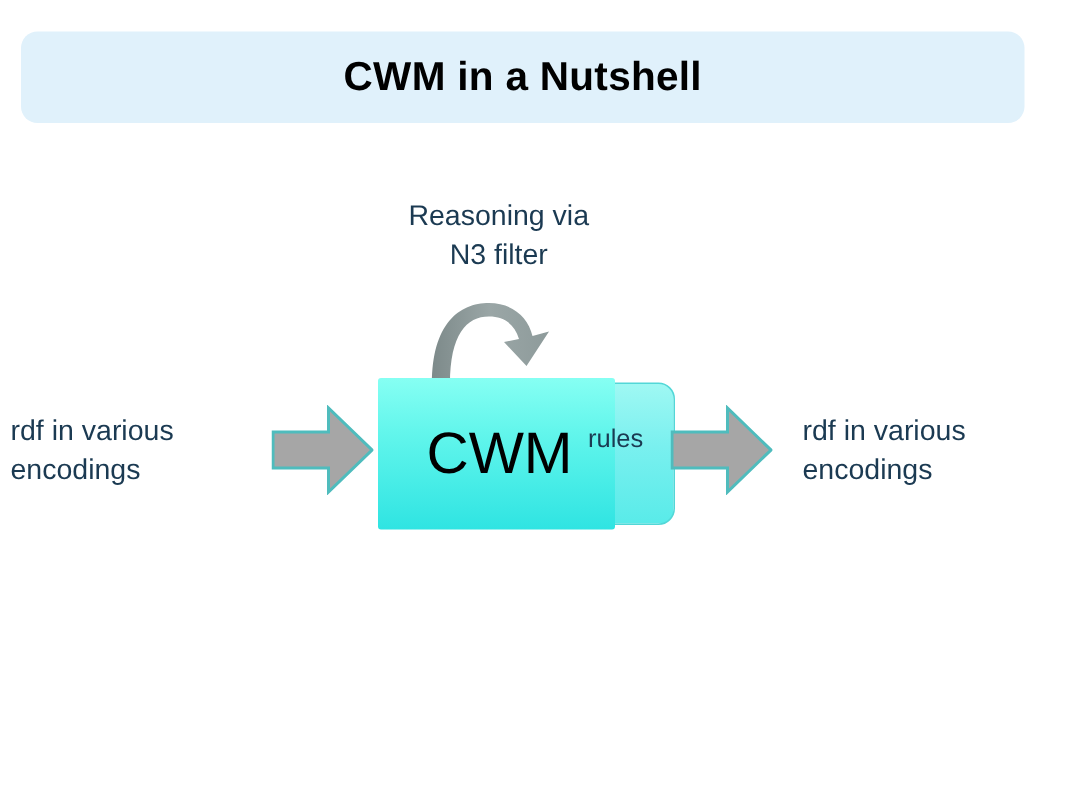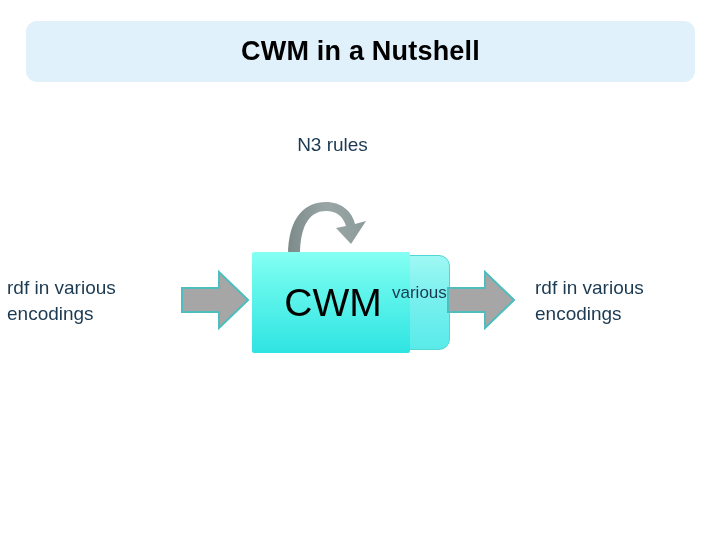--- a/index.html
+++ b/index.html
@@ -16,21 +16,21 @@
   #slide {
     position: relative;
     width: 720px;
     height: 540px;
     background: #ffffff;
   }
 
   
   #title-banner {
     position: absolute;
-    left: 26px;
+    left: 14px;
     top: 21px;
     width: 669px;
     height: 61px;
     background: #e0f1fb;
     border-radius: 11px;
     display: flex;
     align-items: center;
     justify-content: center;
   }
   #title-text {
@@ -129,21 +129,22 @@
 </head>
 <body>
 
 <div id="slide">
 
   <div id="title-banner">
     <div id="title-text">CWM in a Nutshell</div>
   </div>
 
   <div id="reasoning-caption">
-    <div>N3 rules</div>
+    <div>Reasoning via</div>
+    <div>N3 filter</div>
   </div>
 
   <div id="loop-arrow">
     <svg width="92" height="60" viewBox="0 0 92 60" xmlns="http://www.w3.org/2000/svg">
       <defs>
         <linearGradient id="loopGrad" x1="0" y1="0" x2="1" y2="0">
           <stop offset="0%" stop-color="#7d8a8a"></stop>
           <stop offset="50%" stop-color="#9aa6a6"></stop>
           <stop offset="100%" stop-color="#8e9b9b"></stop>
         </linearGradient>
@@ -153,21 +154,21 @@
                C29,13 18,25 18,58 Z" fill="url(#loopGrad)"></path>
     </svg>
   </div>
 
   <div id="filter-box"></div>
 
   <div id="cwm-box">
     <div id="cwm-label">CWM</div>
   </div>
 
-  <div id="filter-label">various</div>
+  <div id="filter-label">rules</div>
 
   <div id="arrow-in" class="block-arrow">
     <svg width="68" height="60" viewBox="0 0 68 60" xmlns="http://www.w3.org/2000/svg">
       <path d="M1,18 L38,18 L38,2 L67,30 L38,58 L38,42 L1,42 Z" fill="#a6a6a6" stroke="#4fbcbd" stroke-width="2"></path>
     </svg>
   </div>
 
   <div id="arrow-out" class="block-arrow">
     <svg width="68" height="60" viewBox="0 0 68 60" xmlns="http://www.w3.org/2000/svg">
       <path d="M1,18 L38,18 L38,2 L67,30 L38,58 L38,42 L1,42 Z" fill="#a6a6a6" stroke="#4fbcbd" stroke-width="2"></path>

